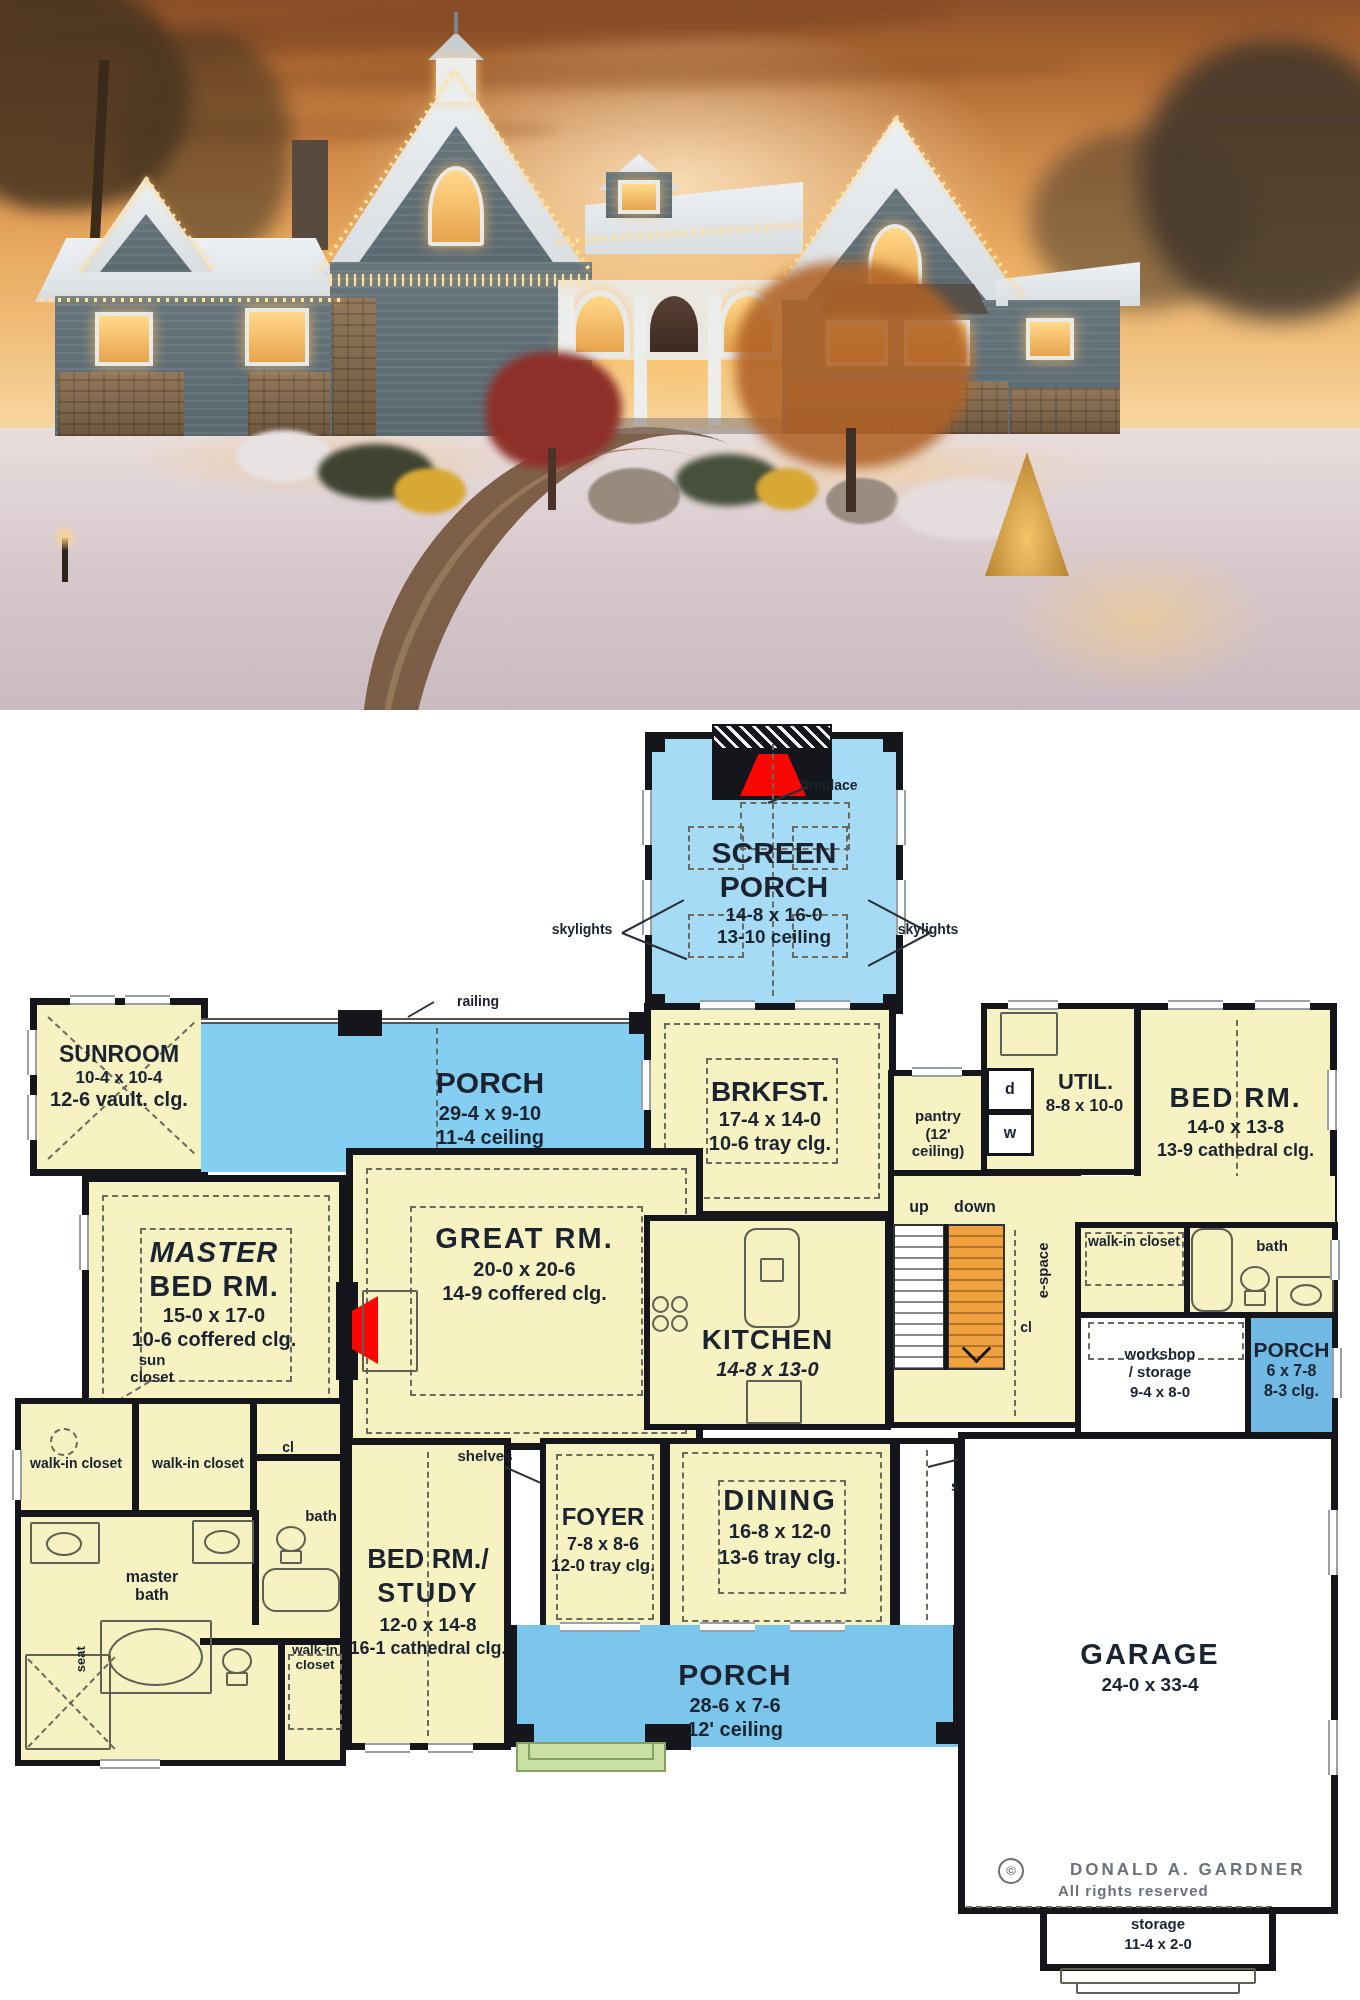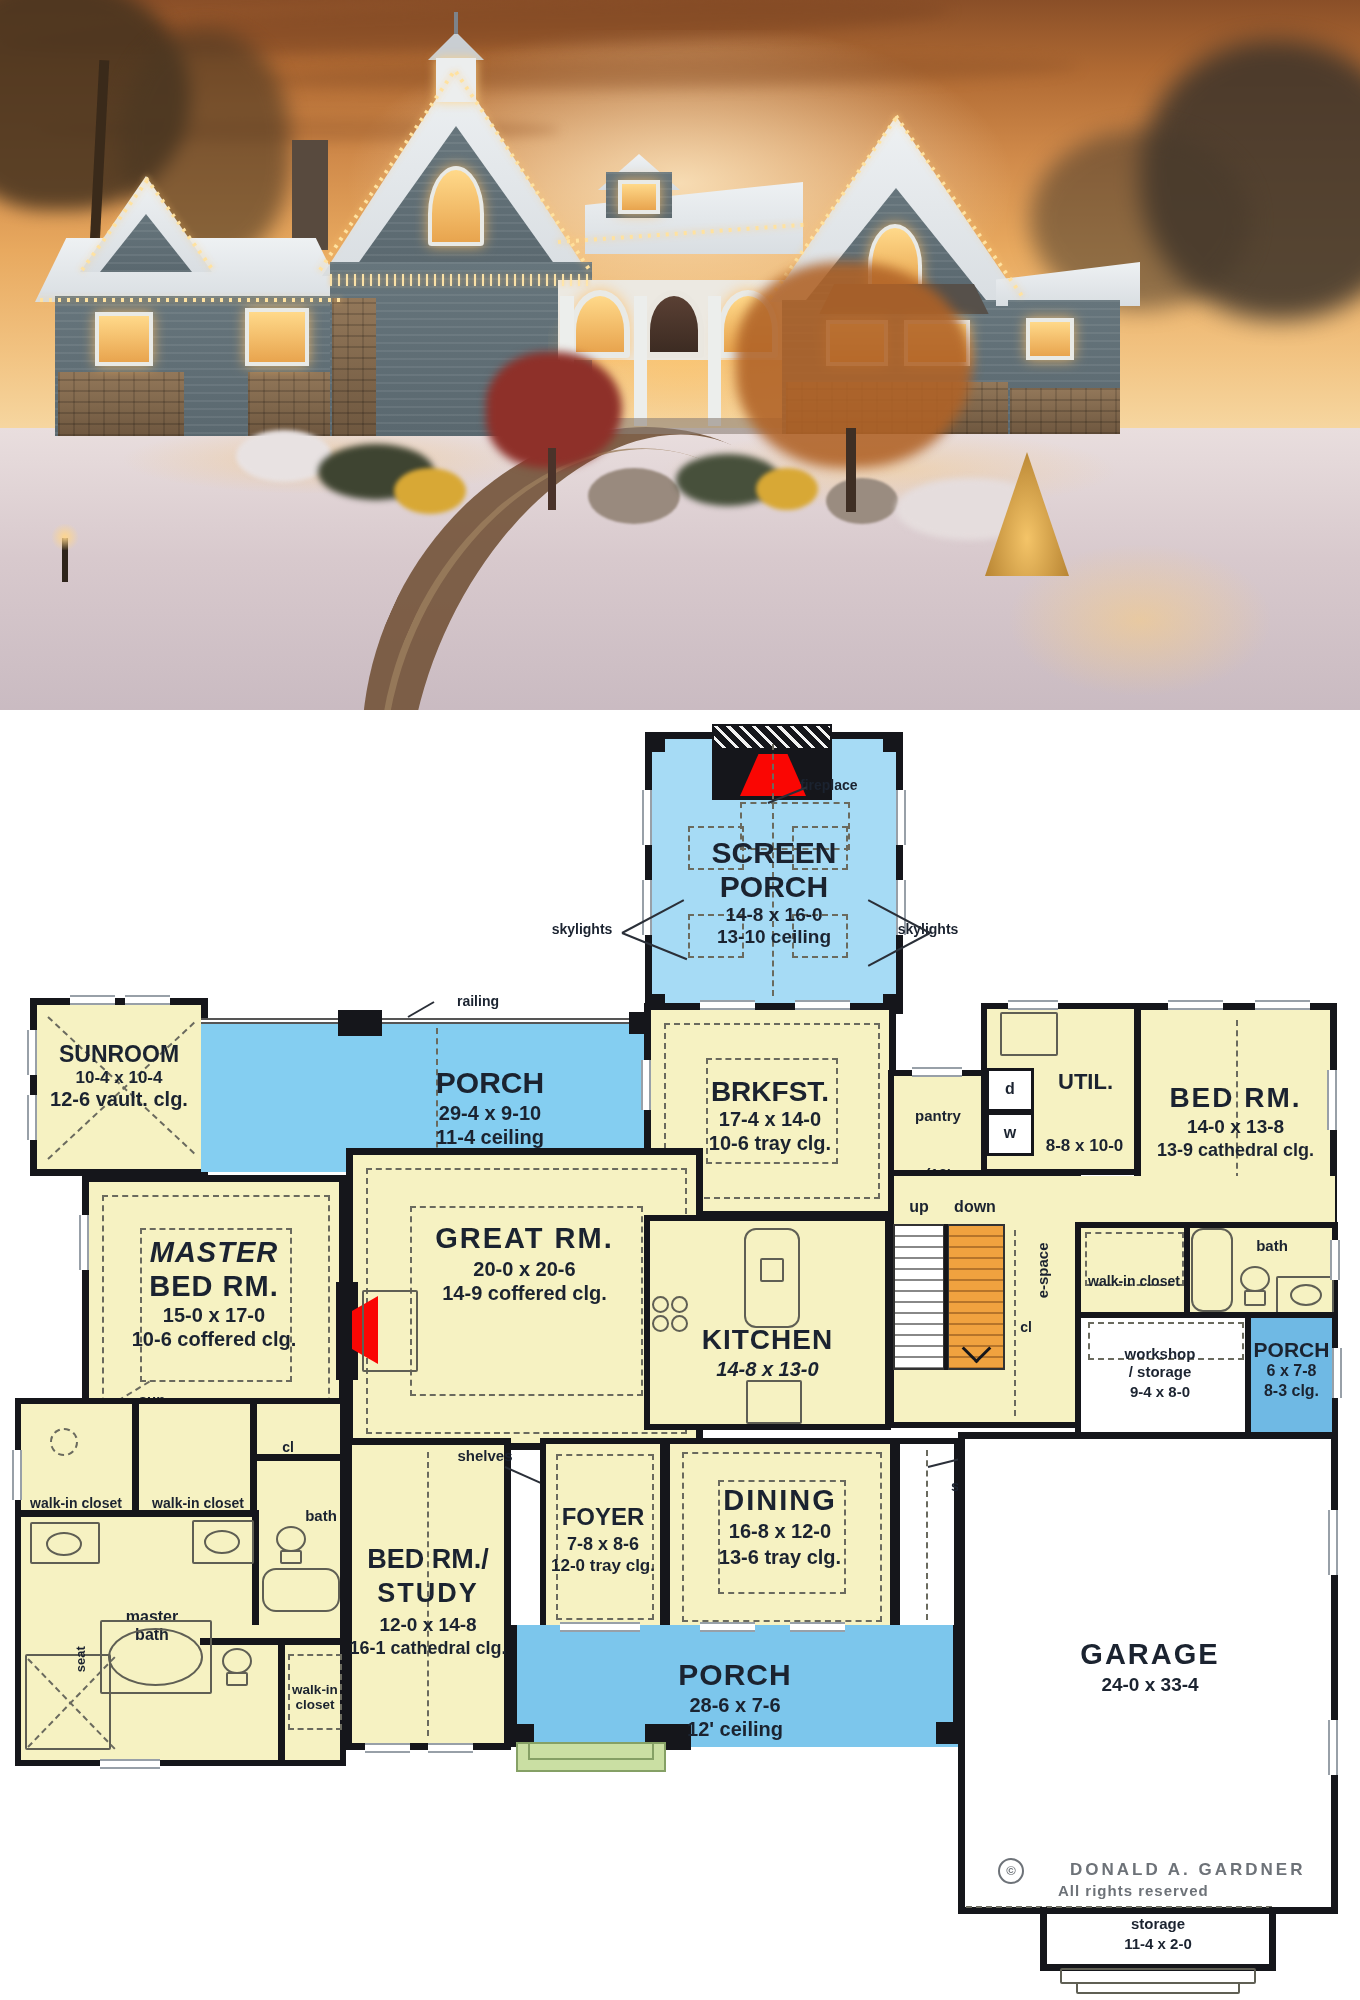--- a/index.html
+++ b/index.html
@@ -5,21 +5,21 @@
   html,body{margin:0;padding:0;background:#fff;font-family:"Liberation Sans","DejaVu Sans",sans-serif;}
   #stage{position:relative;width:1360px;height:2000px;background:#fff;overflow:hidden;}
   #photo{position:absolute;left:0;top:0;width:1360px;height:715px;overflow:hidden;}
   #photo div{position:absolute;}
   #plan{position:absolute;left:0;top:710px;width:1360px;height:1290px;background:#fff;}
   #plan div{position:absolute;}
   .room{box-sizing:border-box;border:7px solid #15161b;background:#f6f2c2;}
   .wall{background:#15161b;}
   .post{background:#15161b;}
   .t{font-weight:700;color:#1b2330;text-align:center;line-height:1.12;white-space:nowrap;}
-  .w{white-space:normal;margin-top:40px;}
+  .w{white-space:normal;}
   .dash{border:2px dashed #6a6a5e;}
   .vd{border-left:2px dashed #6a6a5e;width:0;}
   .hd{border-top:2px dashed #6a6a5e;height:0;}
   .fix{border:2px solid #5f5f54;border-radius:2px;background:transparent;box-sizing:border-box;}
   .ell{border-radius:50%;}
   .winh{background:#fff;border-top:2px solid #98a0a8;border-bottom:2px solid #98a0a8;box-sizing:border-box;height:10px;}
   .winv{background:#fff;border-left:2px solid #98a0a8;border-right:2px solid #98a0a8;box-sizing:border-box;width:10px;}
   .line{background:#2a2f38;height:2px;transform-origin:0 50%;}
   .dline{border-top:2px dashed #6a6a5e;height:0;transform-origin:0 50%;}
   .vert{transform:rotate(-90deg);}

